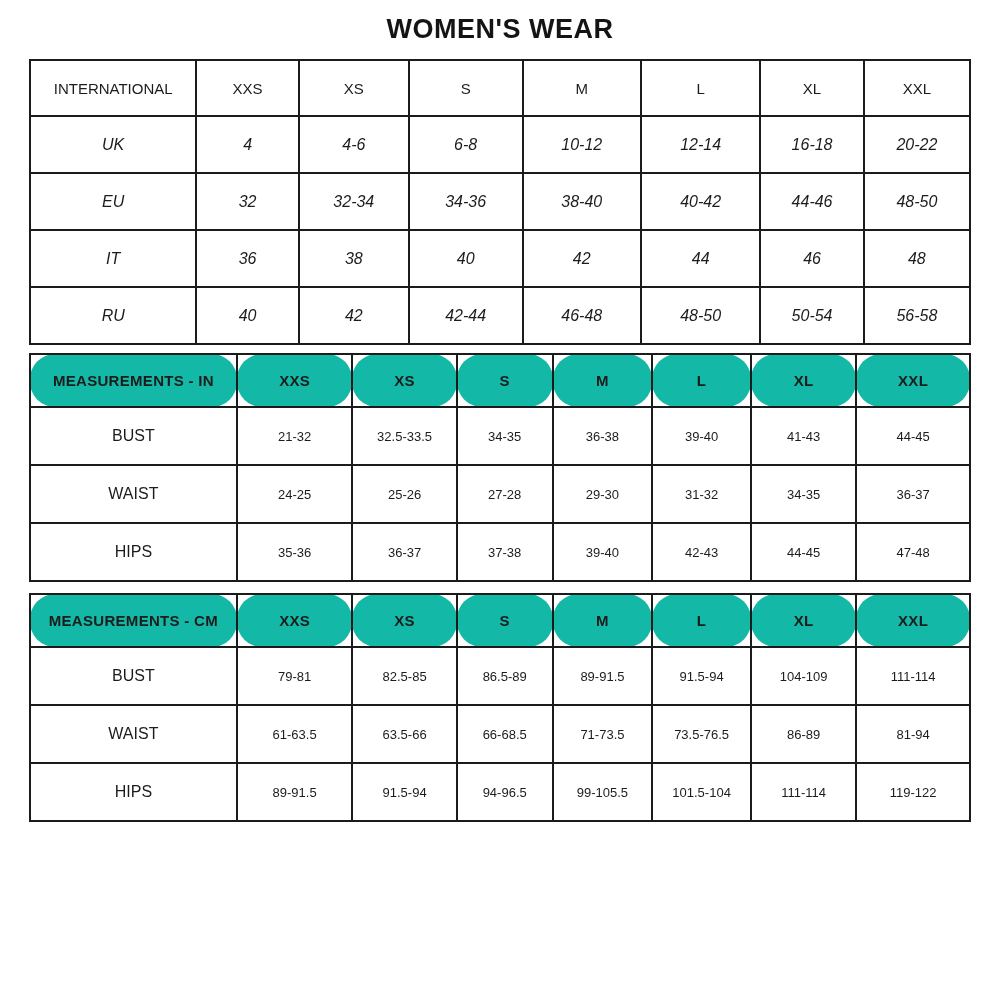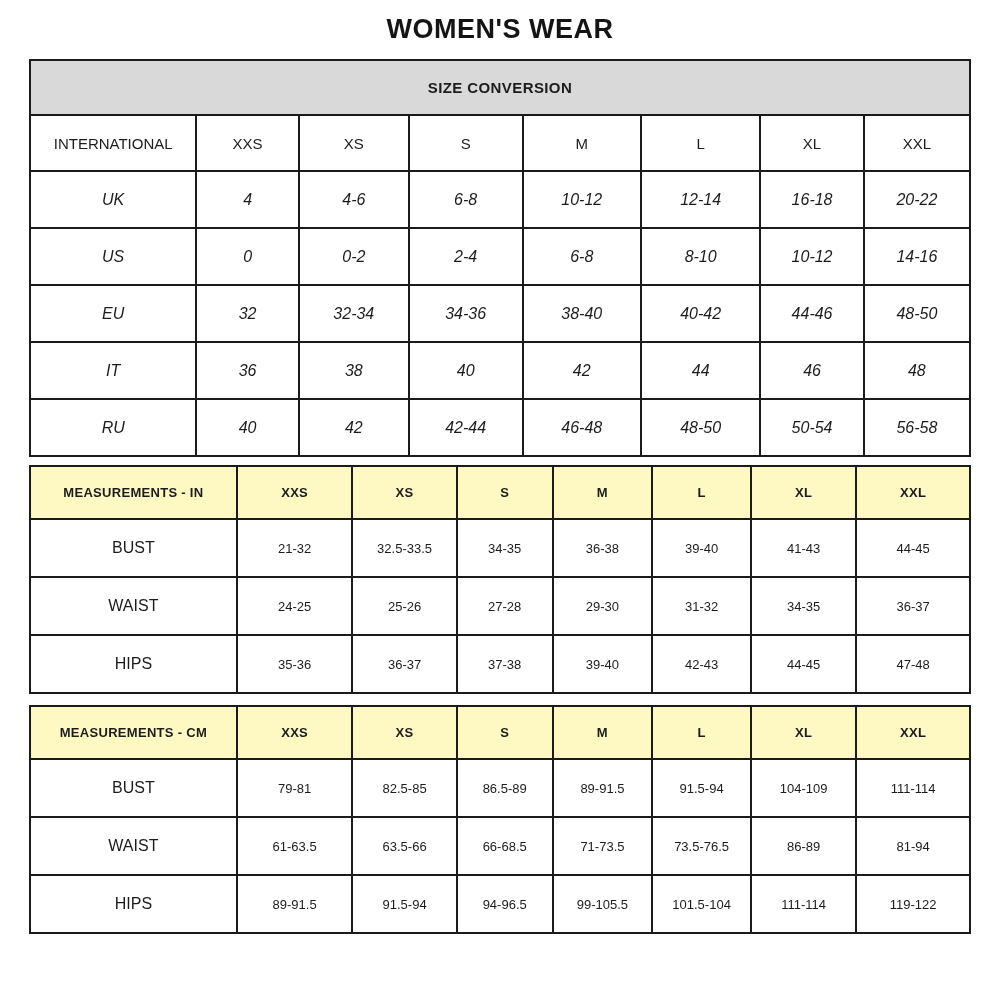--- a/index.html
+++ b/index.html
@@ -46,25 +46,26 @@
     height: 55px;
     font-size: 15px;
     font-weight: bold;
     letter-spacing: 0.4px;
   }
   .tbl-size .head td { height: 56px; font-size: 15px; }
   .tbl-size .row td  { height: 57px; font-size: 16px; font-style: italic; }
   
   .tbl-meas { margin-bottom: 11px; }
   .tbl-meas .head th {
-    background: #fef9c3;
+    background: #14b8a6;
     height: 53px;
-    font-size: 13px;
+    font-size: 15px;
     font-weight: bold;
     letter-spacing: 0.3px;
+    border-radius: 25px;
   }
   .tbl-meas .row td { height: 58px; font-size: 13px; }
   .tbl-meas .row td.rlabel { font-size: 16px; }
 </style>
 </head>
 <body>
 
 <div class="page">
 
   <div class="page-title">WOMEN'S WEAR</div>
@@ -74,52 +75,39 @@
       <col style="width:17.7%">
         <col style="width:10.9%">
         <col style="width:11.7%">
         <col style="width:12.1%">
       <col style="width:12.6%">
         <col style="width:12.7%">
         <col style="width:11.0%">
         <col style="width:11.3%">
     </colgroup>
     <tbody>
-        <tr class="band">
-      <th colspan="8">SIZE CONVERSION</th>
-    </tr>
     <tr class="head">
       <td>INTERNATIONAL</td>
       <td>XXS</td>
       <td>XS</td>
       <td>S</td>
       <td>M</td>
       <td>L</td>
       <td>XL</td>
       <td>XXL</td>
     </tr>
     <tr class="row">
       <td>UK</td>
       <td>4</td>
       <td>4-6</td>
       <td>6-8</td>
       <td>10-12</td>
       <td>12-14</td>
       <td>16-18</td>
       <td>20-22</td>
-    </tr>
-    <tr class="row">
-      <td>US</td>
-      <td>0</td>
-      <td>0-2</td>
-      <td>2-4</td>
-      <td>6-8</td>
-      <td>8-10</td>
-      <td>10-12</td>
-      <td>14-16</td>
     </tr>
     <tr class="row">
       <td>EU</td>
       <td>32</td>
       <td>32-34</td>
       <td>34-36</td>
       <td>38-40</td>
       <td>40-42</td>
       <td>44-46</td>
       <td>48-50</td>

